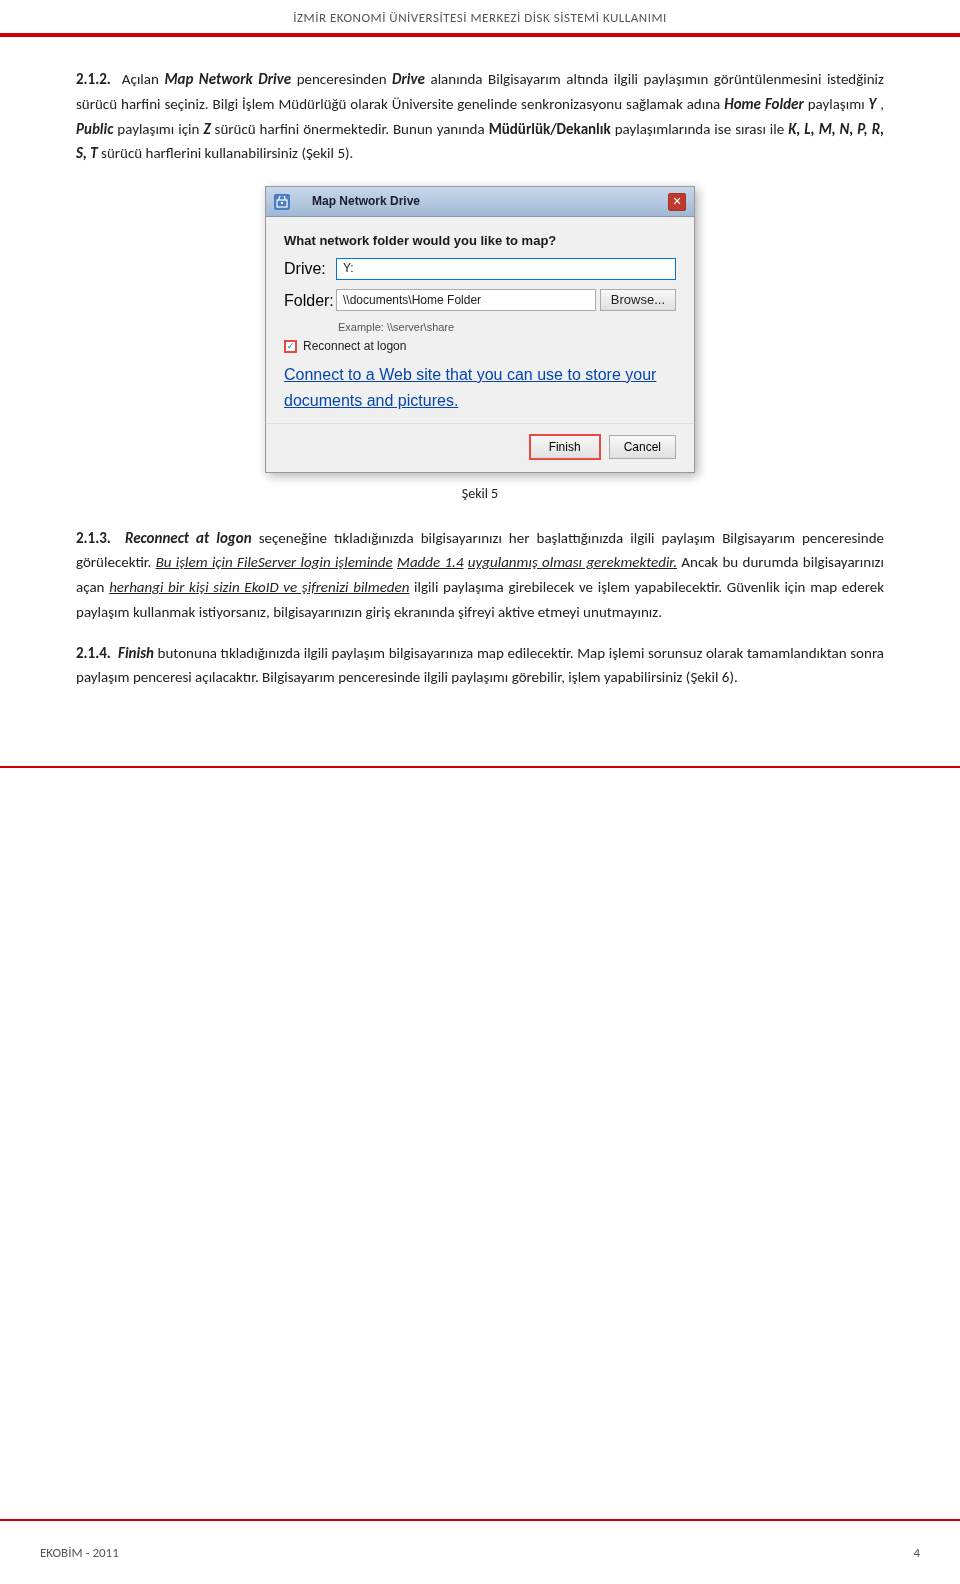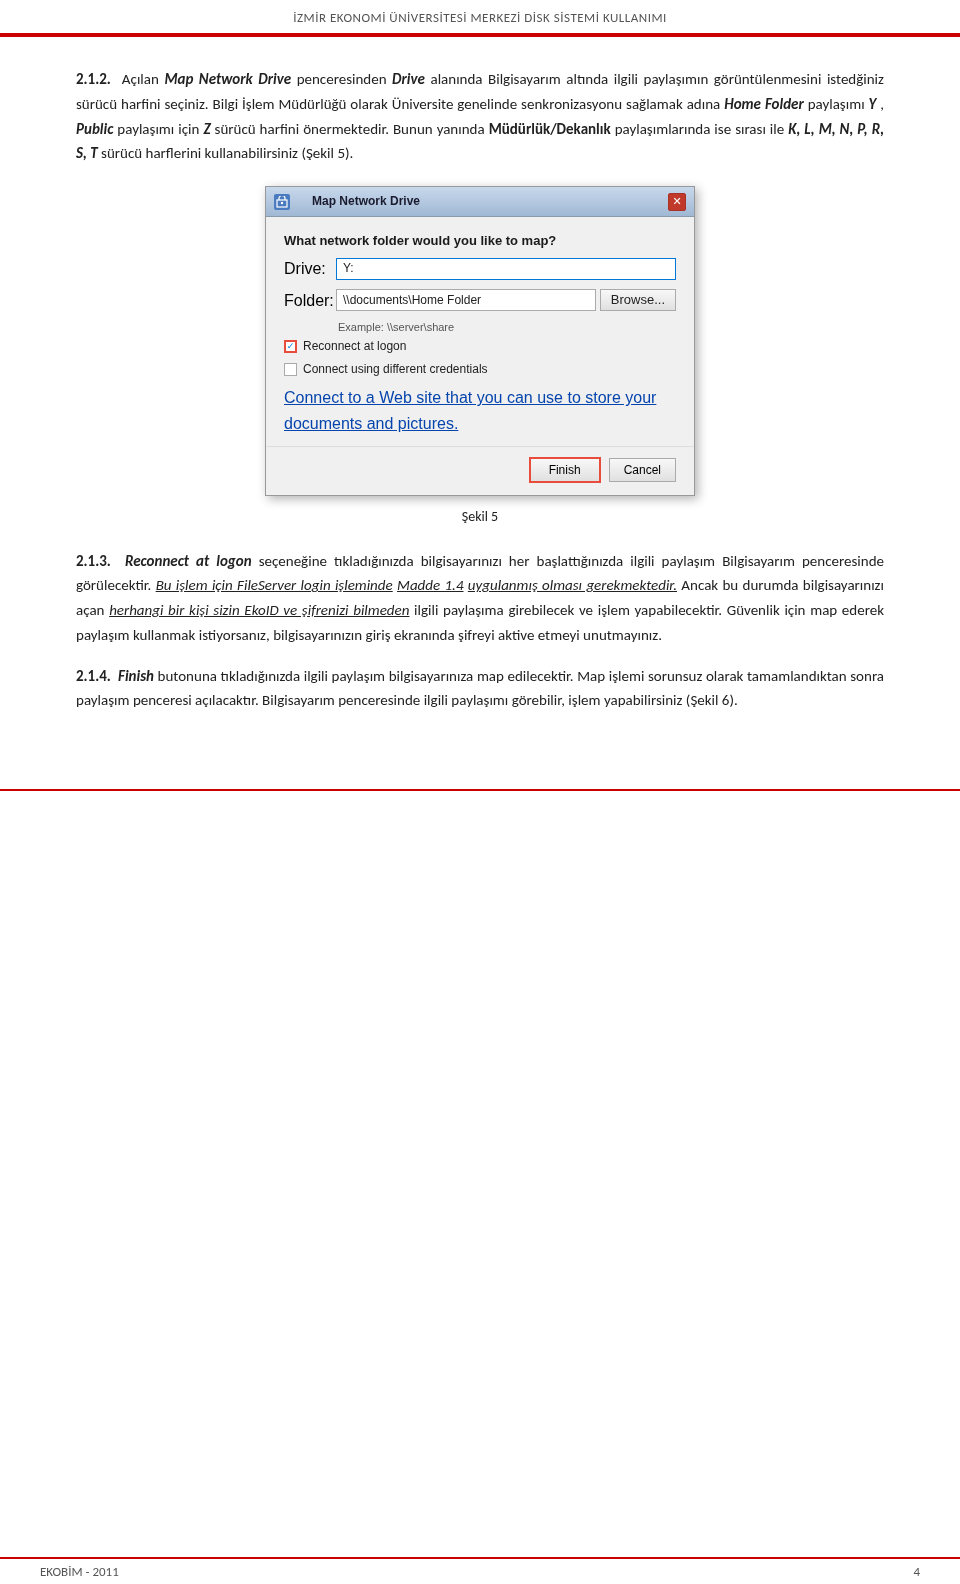--- a/index.html
+++ b/index.html
@@ -23,21 +23,21 @@
       letter-spacing: 0.5px;
     }
 
     
     .page-footer {
       position: absolute;
       bottom: 0;
       left: 0;
       right: 0;
       border-top: 2px solid #c00;
-      padding: 5px 40px;
+      padding: 24px 40px;
       display: flex;
       justify-content: space-between;
       align-items: center;
       font-size: 13px;
       color: #555;
     }
 
     
     .page-content {
       padding: 30px 76px 60px;
@@ -323,24 +323,20 @@
           </div>
         </div>
 
         <div class="dialog-example">Example: \\server\share</div>
 
         <div class="dialog-checkbox-row">
           <div class="dialog-checkbox dialog-checkbox-checked">✓</div>
           <span>Reconnect at logon</span>
         </div>
 
-        <div class="dialog-checkbox-row">
-          <div class="dialog-checkbox dialog-checkbox-unchecked"></div>
-          <span>Connect using different credentials</span>
-        </div>
 
         <a class="dialog-link">Connect to a Web site that you can use to store your documents and pictures.</a>
       </div>
 
       <div class="dialog-footer">
         <button class="dialog-btn-finish">Finish</button>
         <button class="dialog-btn-cancel">Cancel</button>
       </div>
 
     </div>

